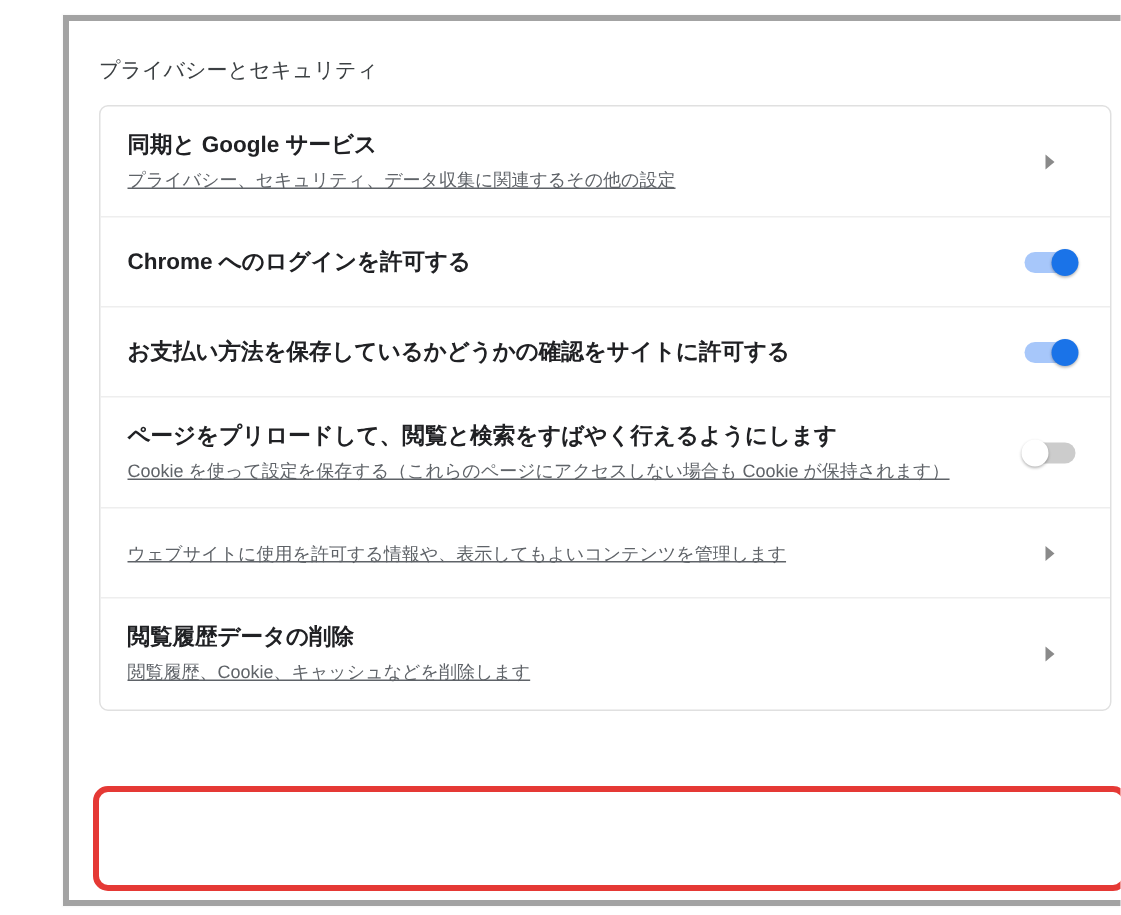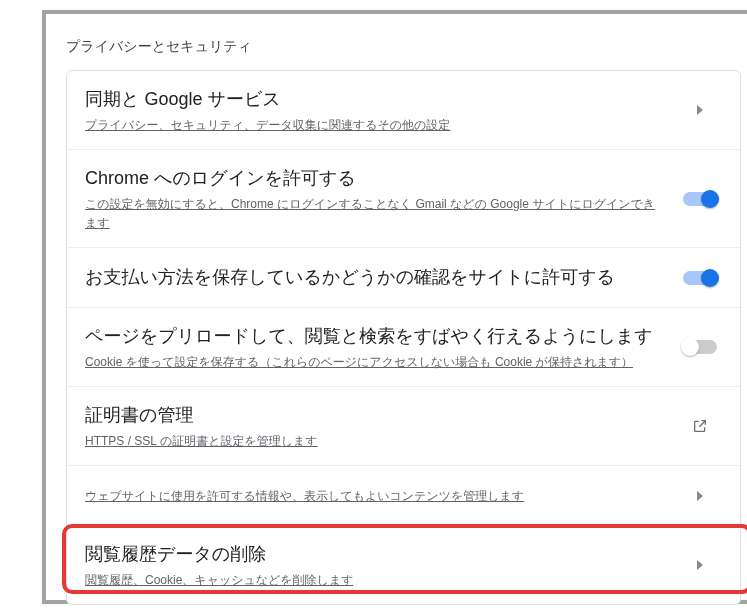--- a/index.html
+++ b/index.html
@@ -40,23 +40,24 @@
     border-bottom: 1px solid #eeeeee;
     min-height: 60px;
     position: relative;
   }
   .row:last-child { border-bottom: none; }
   .row-text {
     flex: 1;
     padding-right: 12px;
   }
   .row-title {
-    font-size: 18px;
+    font-size: 15px;
     color: #202124;
     line-height: 1.6;
+    font-weight: bold;
   }
   .row-sub {
     font-size: 12px;
     color: #5f6368;
     line-height: 1.6;
     margin-top: 2px;
     text-decoration: underline;
   }
   .row-ctrl {
     flex: 0 0 auto;
@@ -118,21 +119,20 @@
         <div class="row-sub">プライバシー、セキュリティ、データ収集に関連するその他の設定</div>
       </div>
       <div class="row-ctrl">
         <div class="chevron"></div>
       </div>
     </div>
 
     <div class="row">
       <div class="row-text">
         <div class="row-title">Chrome へのログインを許可する</div>
-        <div class="row-sub">この設定を無効にすると、Chrome にログインすることなく Gmail などの Google サイトにログインできます</div>
       </div>
       <div class="row-ctrl">
         <div class="switch on">
             <div class="knob"></div>
           </div>
       </div>
     </div>
 
 
     <div class="row">
@@ -151,33 +151,20 @@
         <div class="row-title">ページをプリロードして、閲覧と検索をすばやく行えるようにします</div>
         <div class="row-sub">Cookie を使って設定を保存する（これらのページにアクセスしない場合も Cookie が保持されます）</div>
       </div>
       <div class="row-ctrl">
         <div class="switch off">
             <div class="knob"></div>
           </div>
       </div>
     </div>
 
-    <div class="row">
-      <div class="row-text">
-        <div class="row-title">証明書の管理</div>
-        <div class="row-sub">HTTPS / SSL の証明書と設定を管理します</div>
-      </div>
-      <div class="row-ctrl">
-        <svg class="ext-icon" viewBox="0 0 24 24" stroke-width="2">
-          <path d="M14 4h6v6"></path>
-          <path d="M20 4l-9 9"></path>
-          <path d="M19 14v5a1 1 0 0 1-1 1H5a1 1 0 0 1-1-1V6a1 1 0 0 1 1-1h5"></path>
-        </svg>
-      </div>
-    </div>
 
     <div class="row">
       <div class="row-text">
         <div class="row-sub">ウェブサイトに使用を許可する情報や、表示してもよいコンテンツを管理します</div>
       </div>
       <div class="row-ctrl">
         <div class="chevron"></div>
       </div>
     </div>
 

